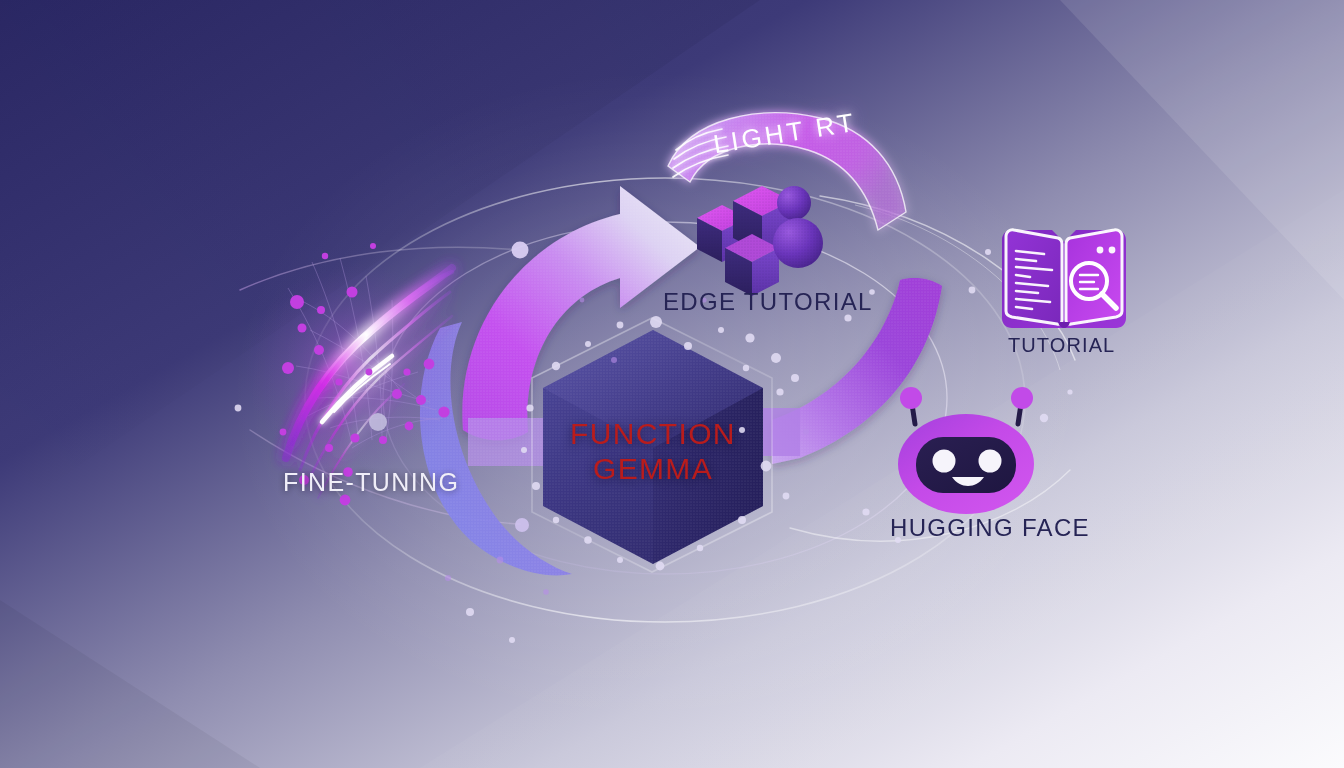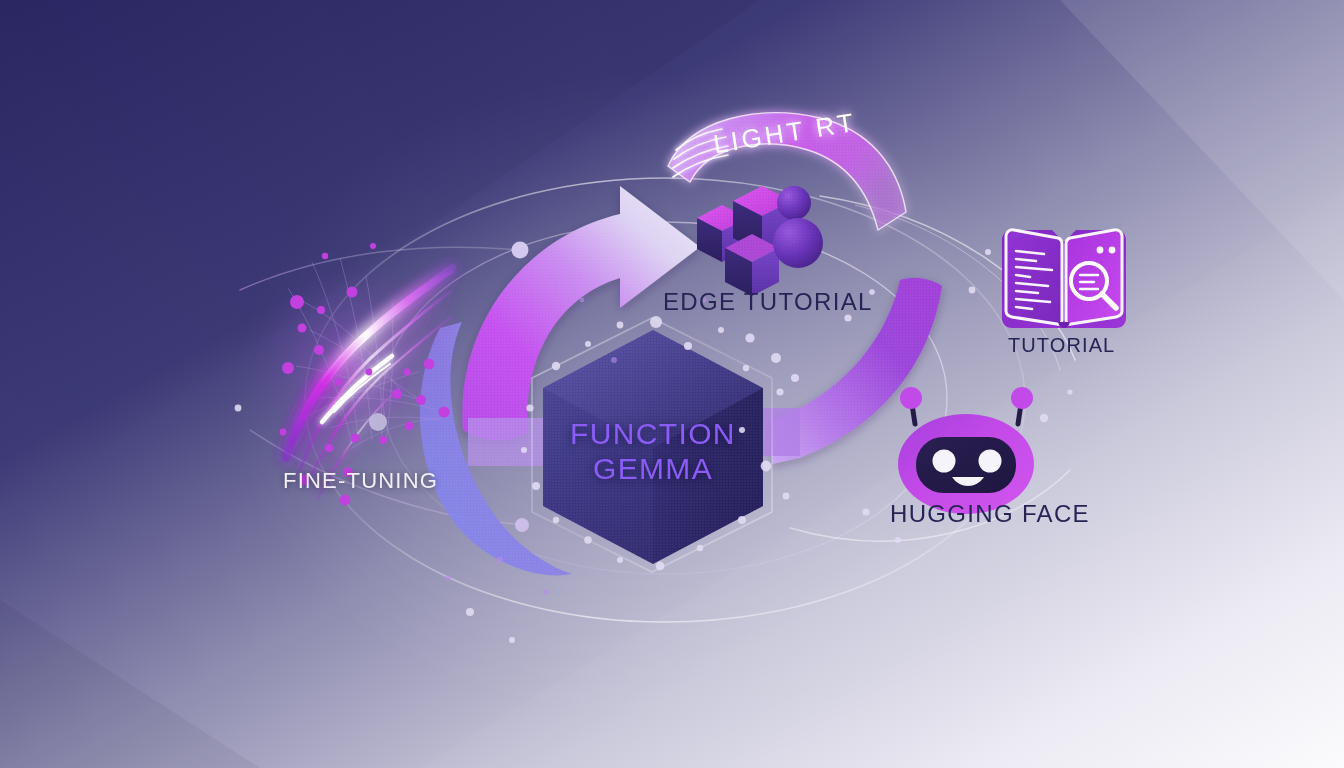--- a/index.html
+++ b/index.html
@@ -6,27 +6,27 @@
   html,body{margin:0;padding:0;background:#1d1b42;}
   body{font-family:"Liberation Sans","DejaVu Sans",sans-serif;}
   #stage{
     position:relative;width:1344px;height:768px;overflow:hidden;
     background:#f2f2f7;
   }
   #stage svg.layer{position:absolute;left:0;top:0;width:1344px;height:768px;}
   .lbl{position:absolute;white-space:nowrap;letter-spacing:.055em;font-weight:400;}
   .lbl-dark{color:#262455;}
   .lbl-light{color:#f0eef8;}
-  #lbl-fine{left:283px;top:468px;font-size:22px;text-shadow:0 1px 6px rgba(0,0,0,.45);}
+  #lbl-fine{left:283px;top:468px;font-size:25px;text-shadow:0 1px 6px rgba(0,0,0,.45);}
   #lbl-edge{left:663px;top:288px;font-size:24px;}
   #lbl-tut{left:1008px;top:334px;font-size:20px;}
-  #lbl-hug{left:890px;top:500px;font-size:24px;}
+  #lbl-hug{left:890px;top:514px;font-size:24px;}
   #hexlabel{
     position:absolute;left:548px;top:416px;width:210px;text-align:center;
-    color:#8b5cf6;font-size:30px;line-height:1.18;letter-spacing:.045em;
+    color:#b91c1c;font-size:30px;line-height:1.18;letter-spacing:.045em;
     text-shadow:0 2px 10px rgba(10,8,40,.6);
   }
   #banner-text{
     position:absolute;left:695px;top:118px;width:180px;text-align:center;
     color:#ffffff;font-size:26px;letter-spacing:.13em;
     transform:rotate(-9deg);
     text-shadow:0 0 10px rgba(255,255,255,.85),0 0 22px rgba(214,150,255,.9);
     pointer-events:none;
   }
 </style>

